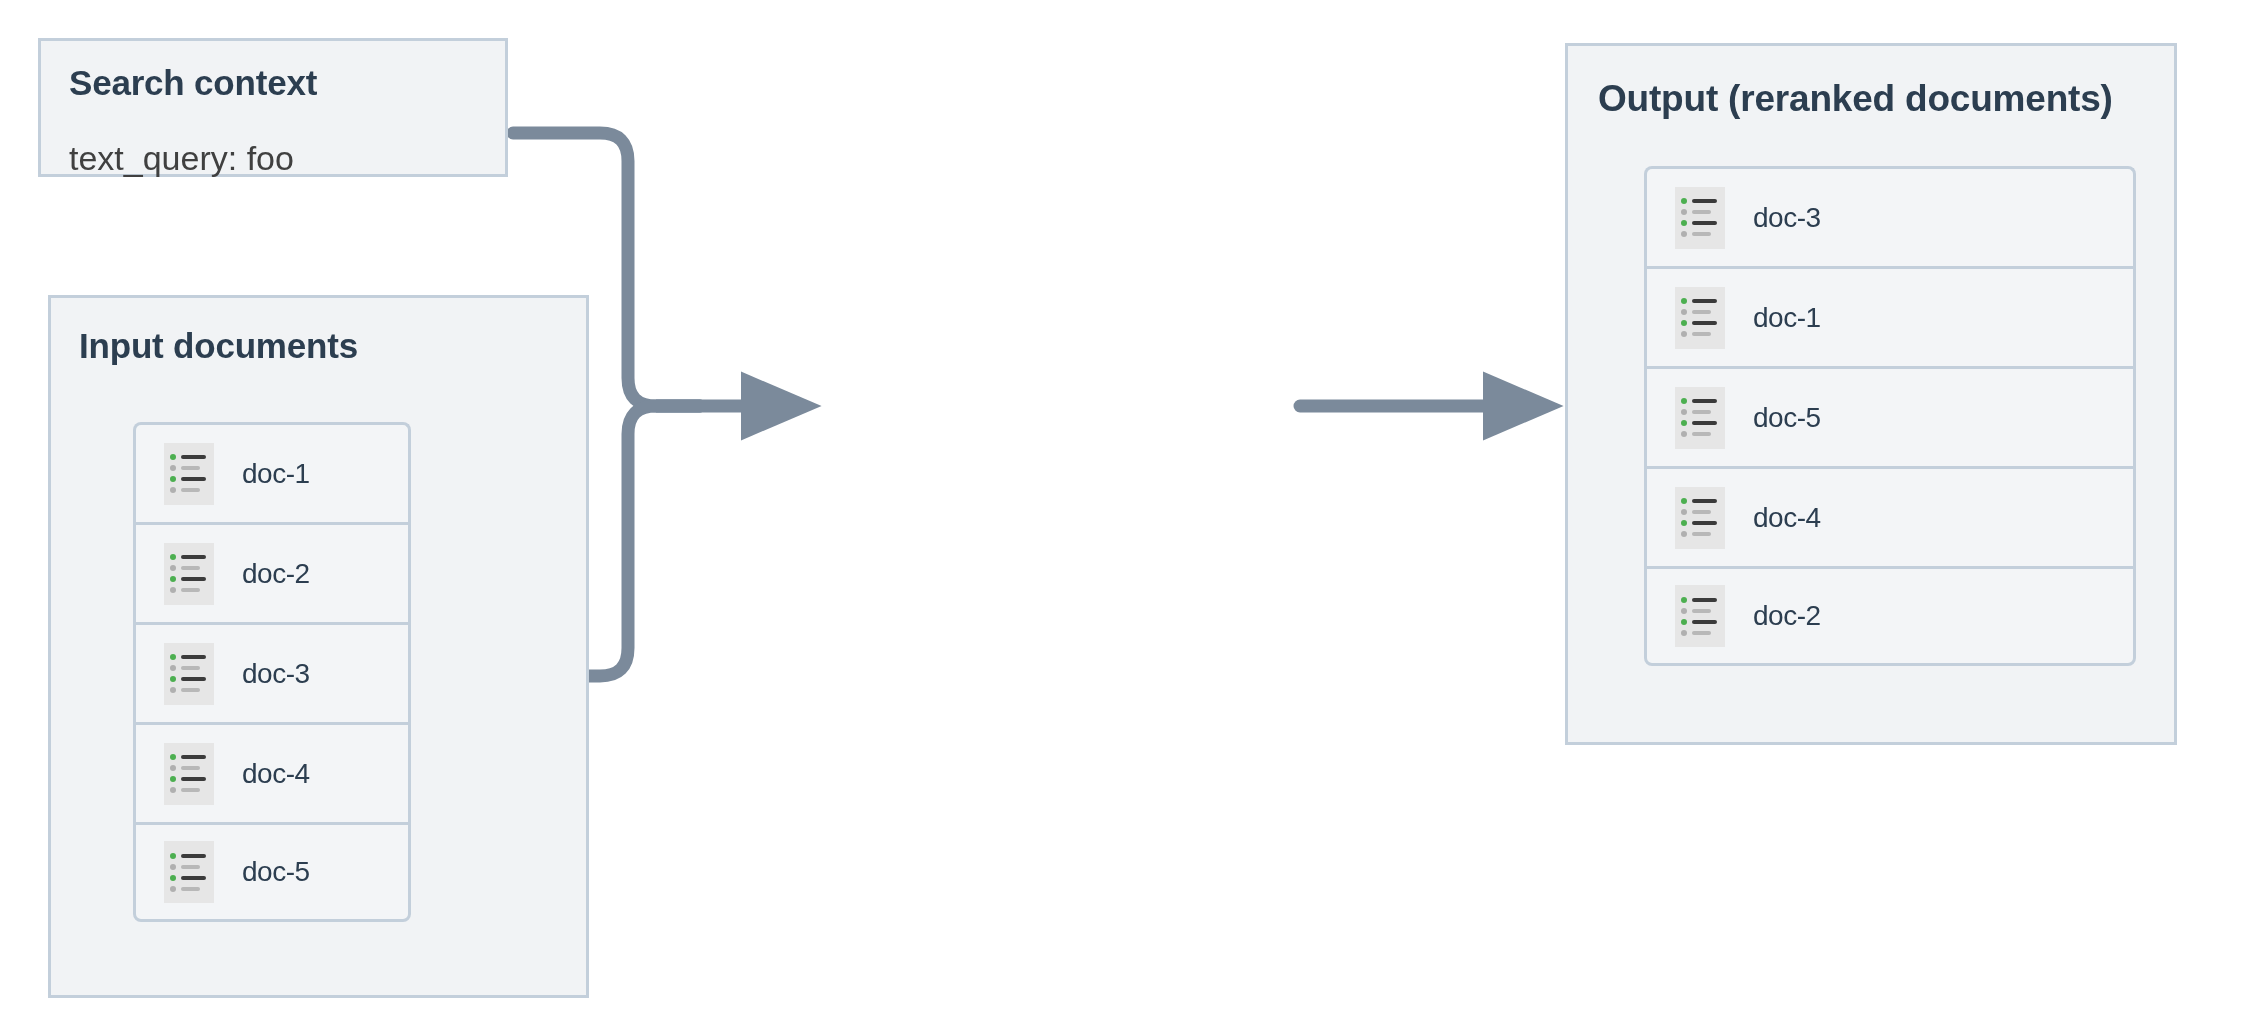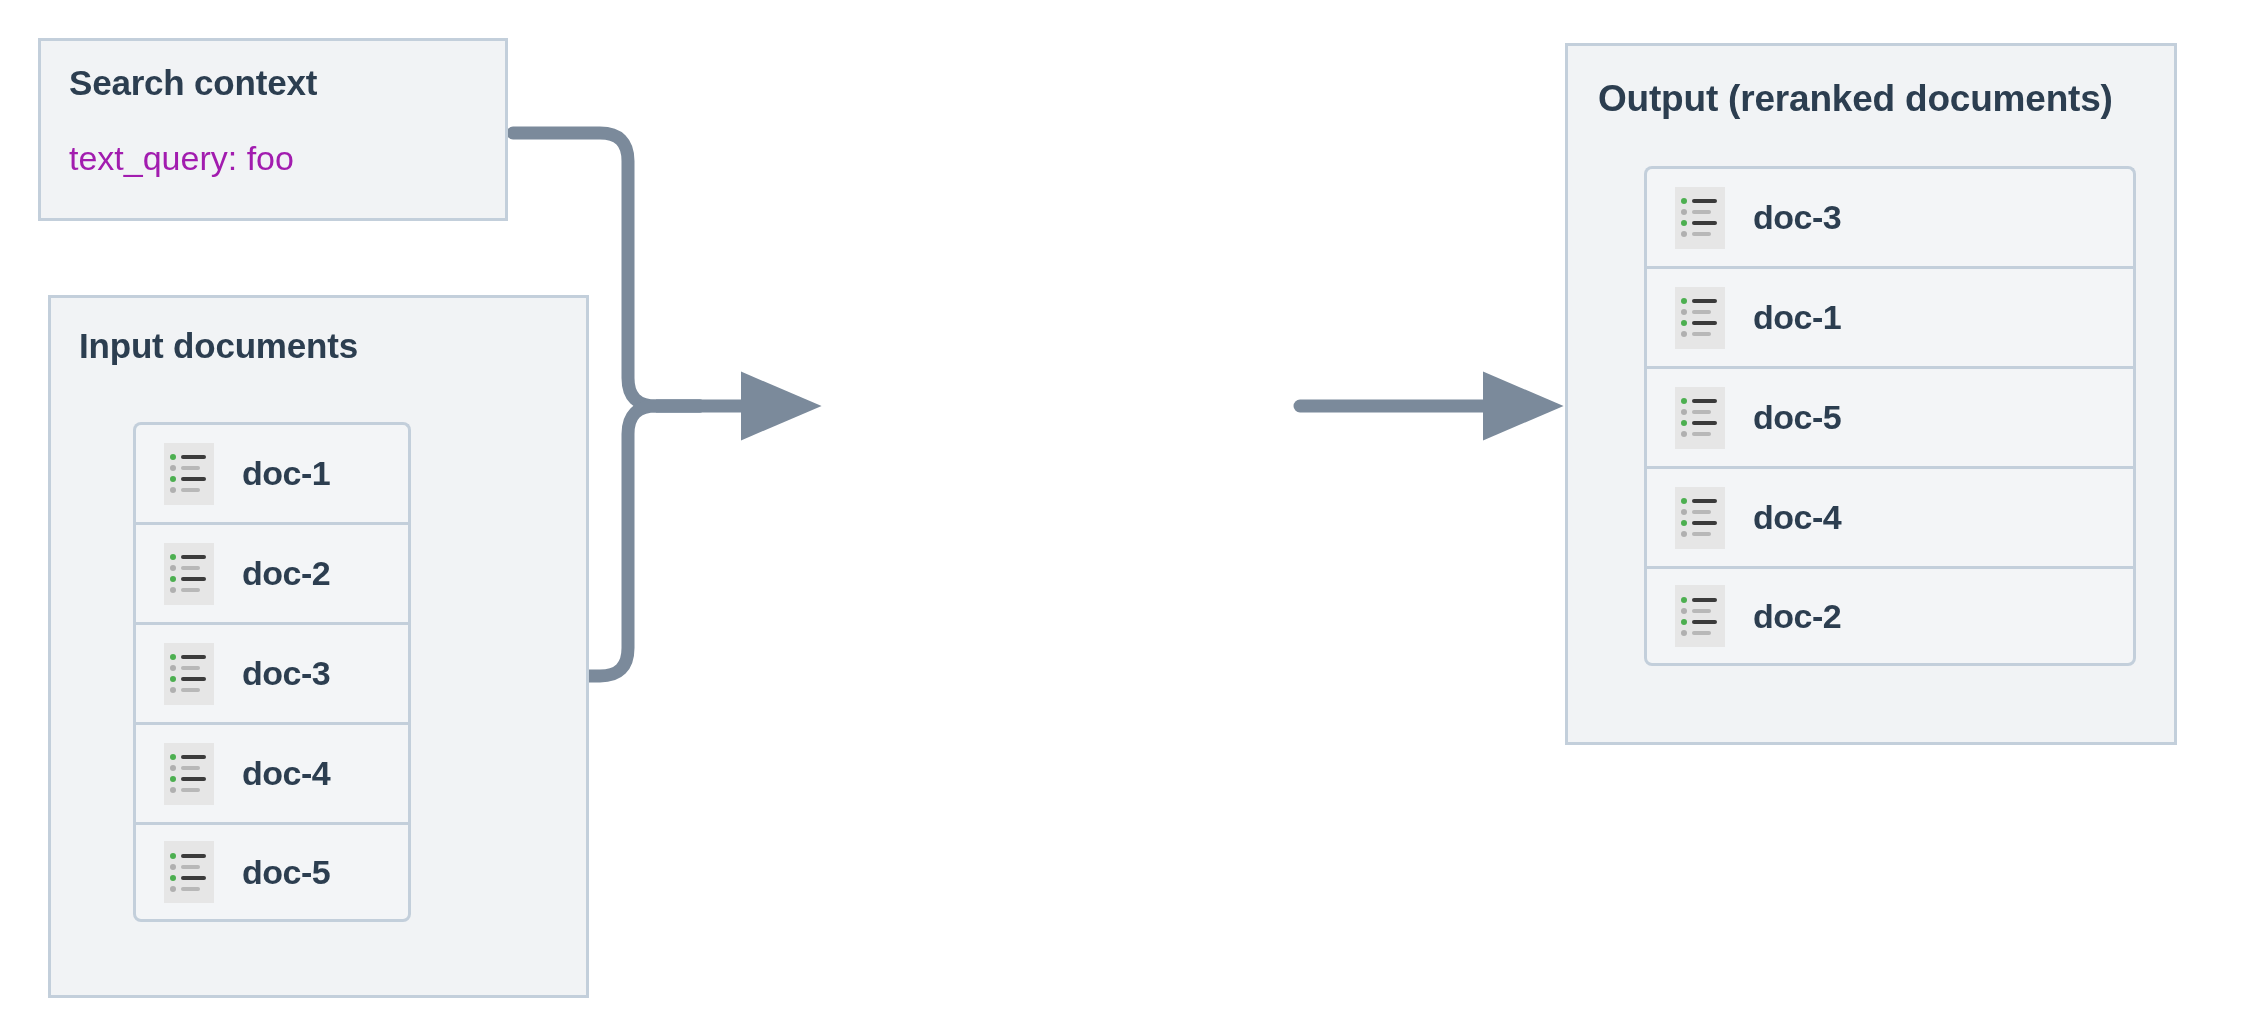--- a/index.html
+++ b/index.html
@@ -31,30 +31,30 @@
   .panel-title {
     position: absolute;
     font-weight: bold;
     color: #2c3e50;
     letter-spacing: -0.2px;
     white-space: nowrap;
   }
 
   .panel-sub {
     position: absolute;
-    color: #a21caf;
+    color: #404040;
     white-space: nowrap;
   }
 
   
   #search-context {
     left: 38px;
     top: 38px;
     width: 470px;
-    height: 183px;
+    height: 139px;
   }
   #search-context-title {
     left: 28px;
     top: 22px;
     font-size: 35px;
   }
   #search-context-query {
     left: 28px;
     top: 98px;
     font-size: 34px;
@@ -148,22 +148,22 @@
   .dot-gray  { background: #b0b0b0; }
   .bar {
     height: 4px;
     border-radius: 2px;
   }
   .bar-dark  { background: #3b3b3b; width: 25px; }
   .bar-light { background: #b8b8b8; width: 19px; }
 
   .doc-label {
     margin-left: 28px;
-    font-size: 34px;
-    font-weight: bold;
+    font-size: 28px;
+    font-weight: normal;
     color: #2c3e50;
     letter-spacing: -0.5px;
   }
 
   
   #ltr-node {
     position: absolute;
     left: 812px;
     top: 228px;
     width: 468px;

